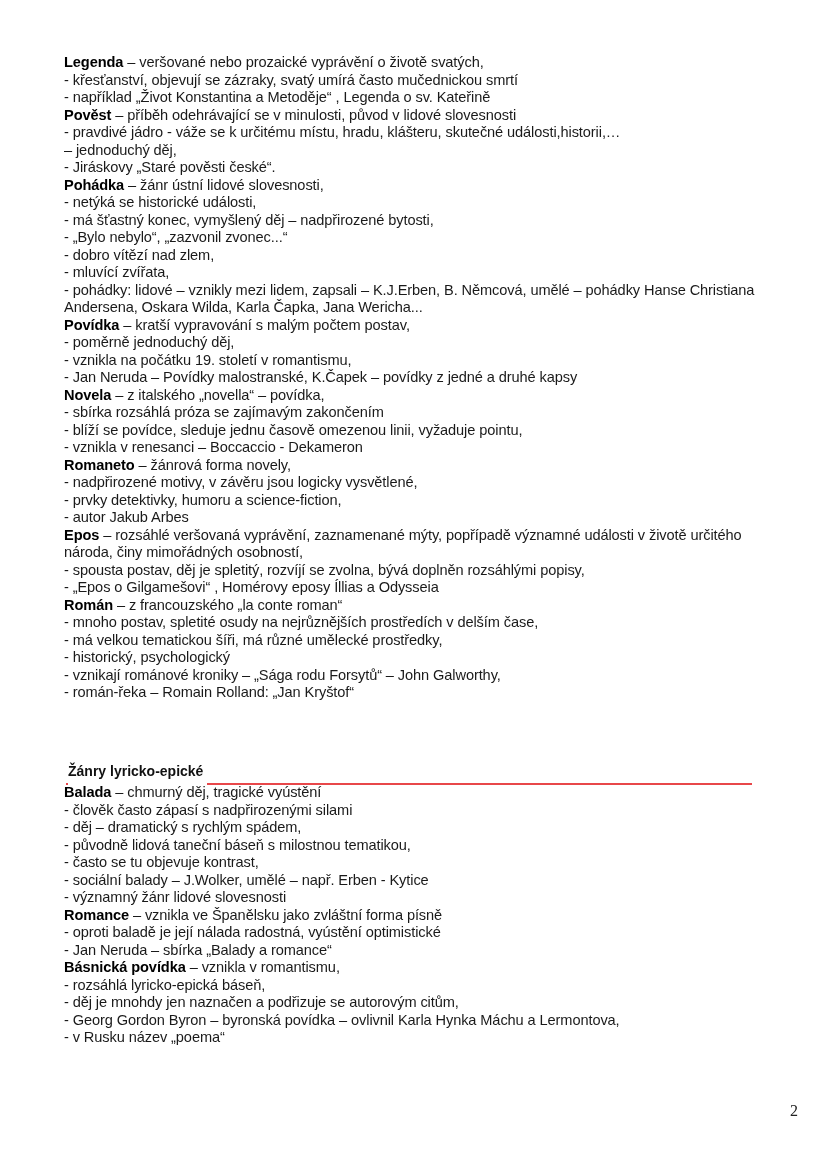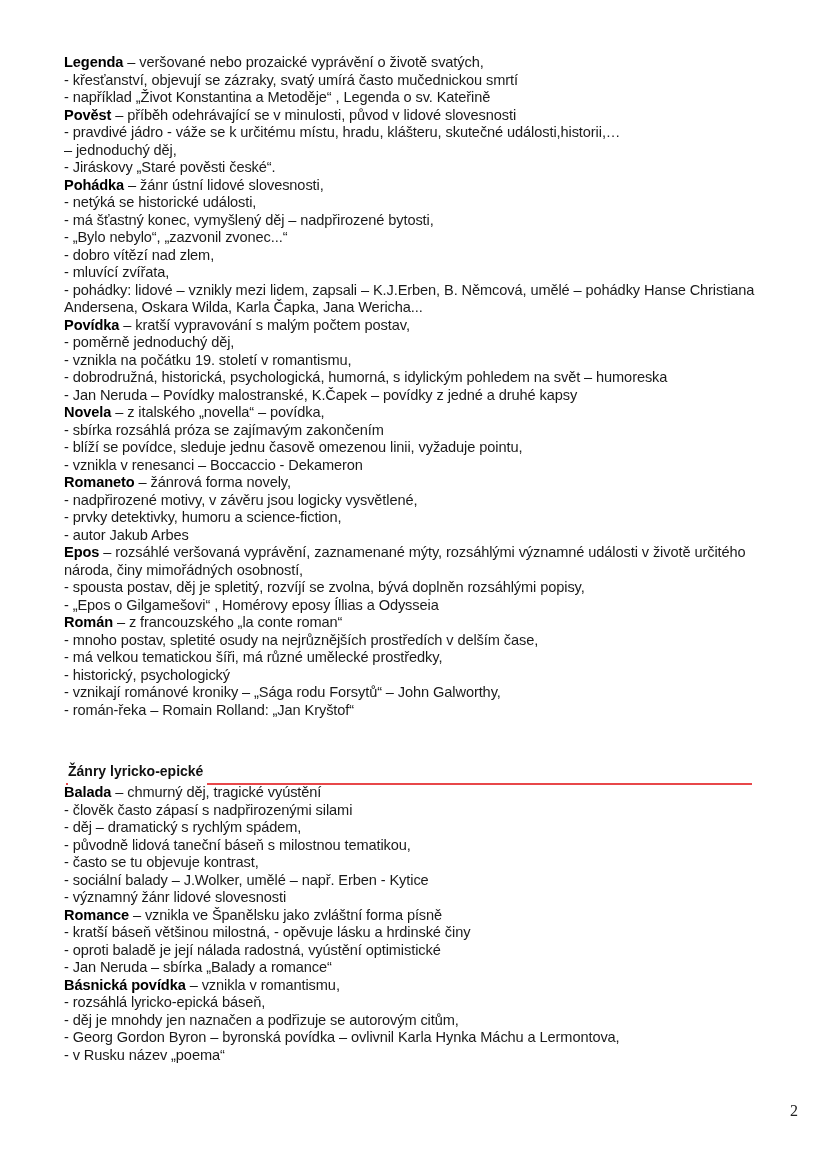--- a/index.html
+++ b/index.html
@@ -47,31 +47,30 @@
       <div class="line"><span>- netýká se historické události,</span></div>
       <div class="line"><span>- má šťastný konec, vymyšlený děj – nadpřirozené bytosti,</span></div>
       <div class="line"><span>- „Bylo nebylo“, „zazvonil zvonec...“</span></div>
       <div class="line"><span>- dobro vítězí nad zlem,</span></div>
       <div class="line"><span>- mluvící zvířata,</span></div>
       <div class="line"><span>- pohádky: lidové – vznikly mezi lidem, zapsali – K.J.Erben, B. Němcová, umělé – pohádky Hanse Christiana</span></div>
       <div class="line"><span>Andersena, Oskara Wilda, Karla Čapka, Jana Wericha...</span></div>
       <div class="line"><b>Povídka</b><span> – kratší vypravování s malým počtem postav,</span></div>
       <div class="line"><span>- poměrně jednoduchý děj,</span></div>
       <div class="line"><span>- vznikla na počátku 19. století v romantismu,</span></div>
-      <div class="line"><span>- dobrodružná, historická, psychologická, humorná, s idylickým pohledem na svět – humoreska</span></div>
       <div class="line"><span>- Jan Neruda – Povídky malostranské, K.Čapek – povídky z jedné a druhé kapsy</span></div>
       <div class="line"><b>Novela</b><span> – z italského „novella“ – povídka,</span></div>
       <div class="line"><span>- sbírka rozsáhlá próza se zajímavým zakončením</span></div>
       <div class="line"><span>- blíží se povídce, sleduje jednu časově omezenou linii, vyžaduje pointu,</span></div>
       <div class="line"><span>- vznikla v renesanci – Boccaccio - Dekameron</span></div>
       <div class="line"><b>Romaneto</b><span> – žánrová forma novely,</span></div>
       <div class="line"><span>- nadpřirozené motivy, v závěru jsou logicky vysvětlené,</span></div>
       <div class="line"><span>- prvky detektivky, humoru a science-fiction,</span></div>
       <div class="line"><span>- autor Jakub Arbes</span></div>
-      <div class="line"><b>Epos</b><span> – rozsáhlé veršovaná vyprávění, zaznamenané mýty, rozsáhlými významné události v životě určitého</span></div>
+      <div class="line"><b>Epos</b><span> – rozsáhlé veršovaná vyprávění, zaznamenané mýty, popřípadě významné události v životě určitého</span></div>
       <div class="line"><span>národa, činy mimořádných osobností,</span></div>
       <div class="line"><span>- spousta postav, děj je spletitý, rozvíjí se zvolna, bývá doplněn rozsáhlými popisy,</span></div>
       <div class="line"><span>- „Epos o Gilgamešovi“ , Homérovy eposy Íllias a Odysseia</span></div>
       <div class="line"><b>Román</b><span> – z francouzského „la conte roman“</span></div>
       <div class="line"><span>- mnoho postav, spletité osudy na nejrůznějších prostředích v delším čase,</span></div>
       <div class="line"><span>- má velkou tematickou šíři, má různé umělecké prostředky,</span></div>
       <div class="line"><span>- historický, psychologický</span></div>
       <div class="line"><span>- vznikají románové kroniky – „Sága rodu Forsytů“ – John Galworthy,</span></div>
       <div class="line"><span>- román-řeka – Romain Rolland: „Jan Kryštof“</span></div>
     </div>
@@ -83,21 +82,20 @@
 
   <div class="section section-2" id="sec2">
       <div class="line"><b>Balada</b><span> – chmurný děj, tragické vyústění</span></div>
       <div class="line"><span>- člověk často zápasí s nadpřirozenými silami</span></div>
       <div class="line"><span>- děj – dramatický s rychlým spádem,</span></div>
       <div class="line"><span>- původně lidová taneční báseň s milostnou tematikou,</span></div>
       <div class="line"><span>- často se tu objevuje kontrast,</span></div>
       <div class="line"><span>- sociální balady – J.Wolker, umělé – např. Erben - Kytice</span></div>
       <div class="line"><span>- významný žánr lidové slovesnosti</span></div>
       <div class="line"><b>Romance</b><span> – vznikla ve Španělsku jako zvláštní forma písně</span></div>
-      <div class="line"><span>- kratší báseň většinou milostná, - opěvuje lásku a hrdinské činy</span></div>
       <div class="line"><span>- oproti baladě je její nálada radostná, vyústění optimistické</span></div>
       <div class="line"><span>- Jan Neruda – sbírka „Balady a romance“</span></div>
       <div class="line"><b>Básnická povídka</b><span> – vznikla v romantismu,</span></div>
       <div class="line"><span>- rozsáhlá lyricko-epická báseň,</span></div>
       <div class="line"><span>- děj je mnohdy jen naznačen a podřizuje se autorovým citům,</span></div>
       <div class="line"><span>- Georg Gordon Byron – byronská povídka – ovlivnil Karla Hynka Máchu a Lermontova,</span></div>
       <div class="line"><span>- v Rusku název „poema“</span></div>
     </div>
 
   <div class="page-number">2</div>

